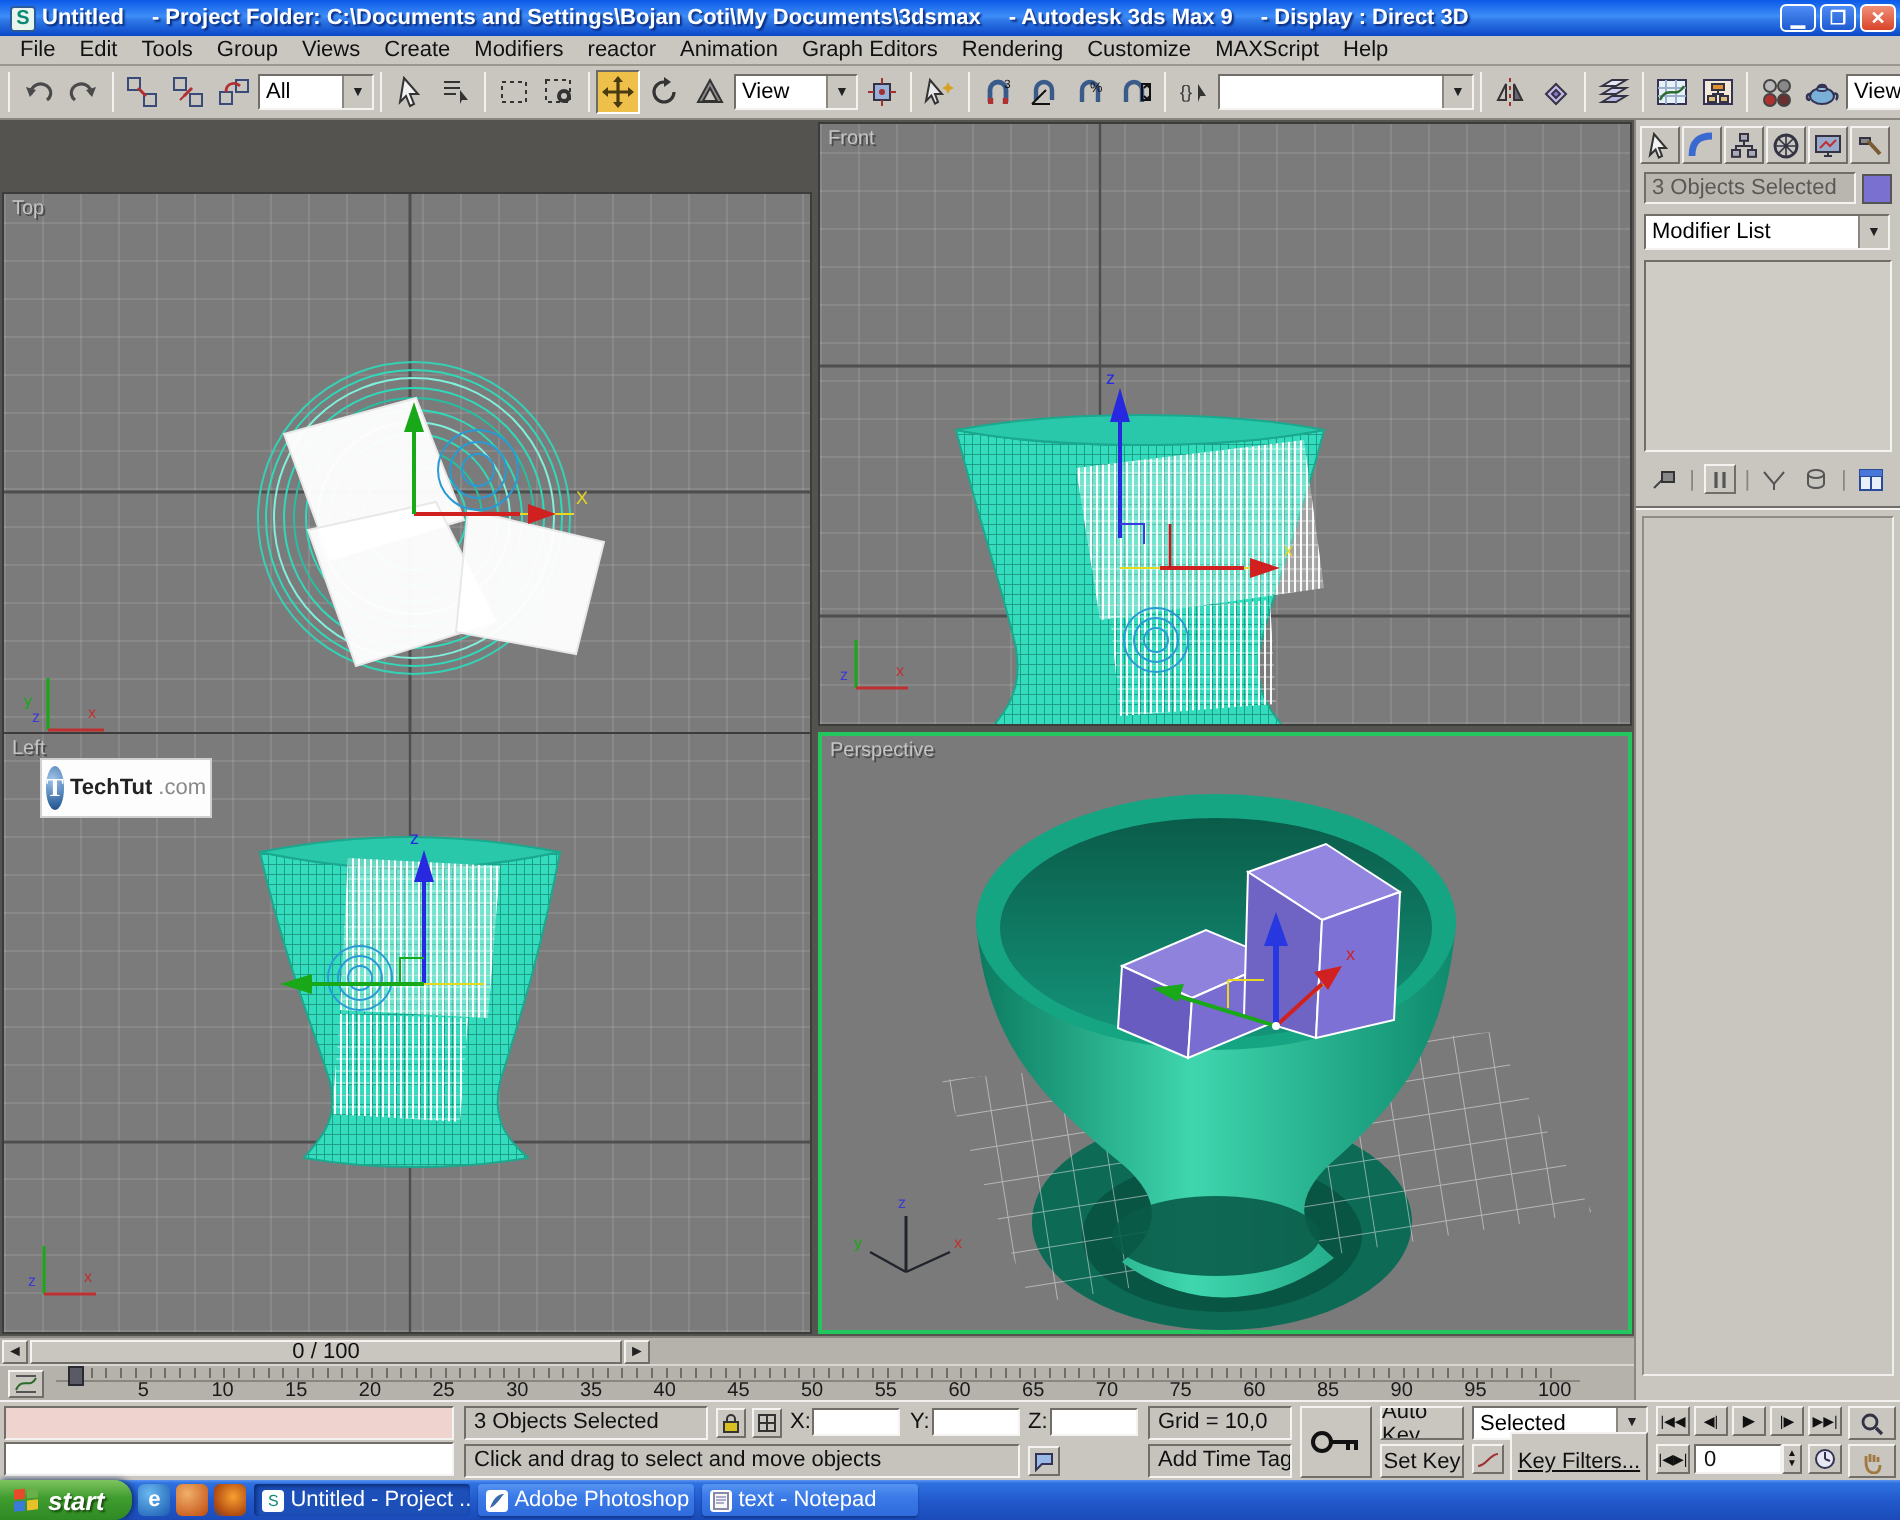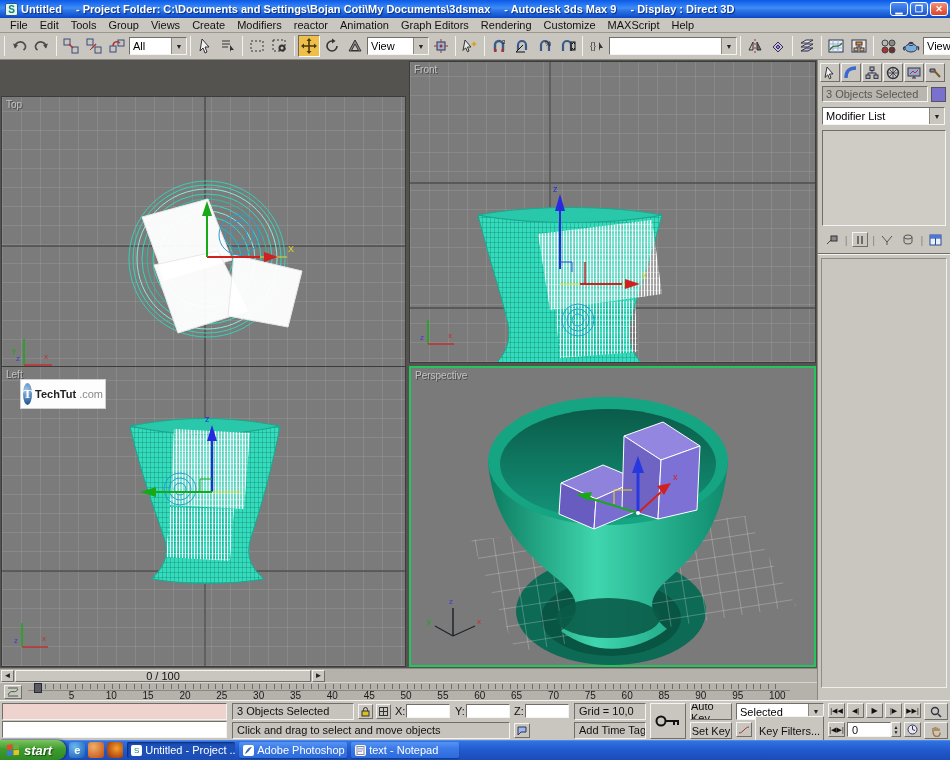--- a/index.html
+++ b/index.html
@@ -728,21 +728,21 @@
 
     <div class="abs dd" style="left:736px; top:2px; width:88px; height:17px;">
       <span class="val">Selected</span>
         <span class="arr">▼</span>
     </div>
     <div class="abs sbtn" style="left:736px; top:21px; width:16px; height:15px;">
       <svg width="10" height="8">
           <path d="M0 7 C4 7 6 1 10 1" fill="none" stroke="#a03030"></path>
         </svg>
     </div>
-    <div class="abs sbtn" style="left:755px; top:15px; width:69px; height:30px;">Key Filters...</div>
+    <div class="abs sbtn" style="left:755px; top:15px; width:69px; height:30px;text-decoration:underline;">Key Filters...</div>
 
     <div class="abs sbtn" style="left:828px; top:2px; width:17px; height:15px;" style2="">
         <span style="font-size:7px">|◀◀</span>
       </div>
     <div class="abs sbtn" style="left:847px; top:2px; width:17px; height:15px;">
         <span style="font-size:7px">◀|</span>
       </div>
     <div class="abs sbtn" style="left:866px; top:2px; width:17px; height:15px;">
         <span style="font-size:8px">▶</span>
       </div>

